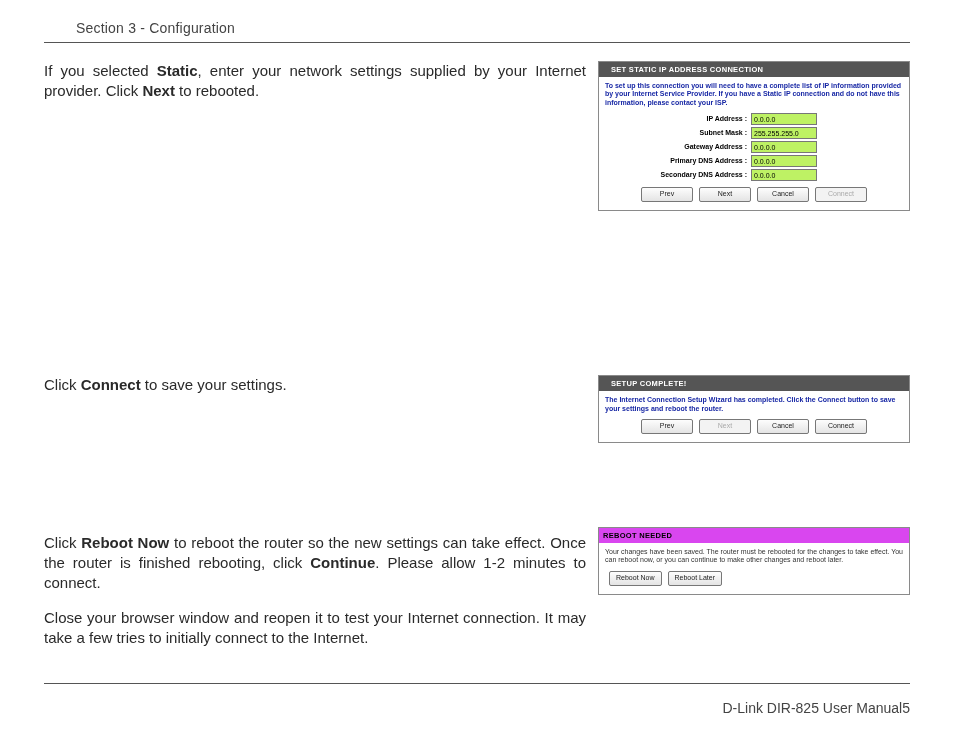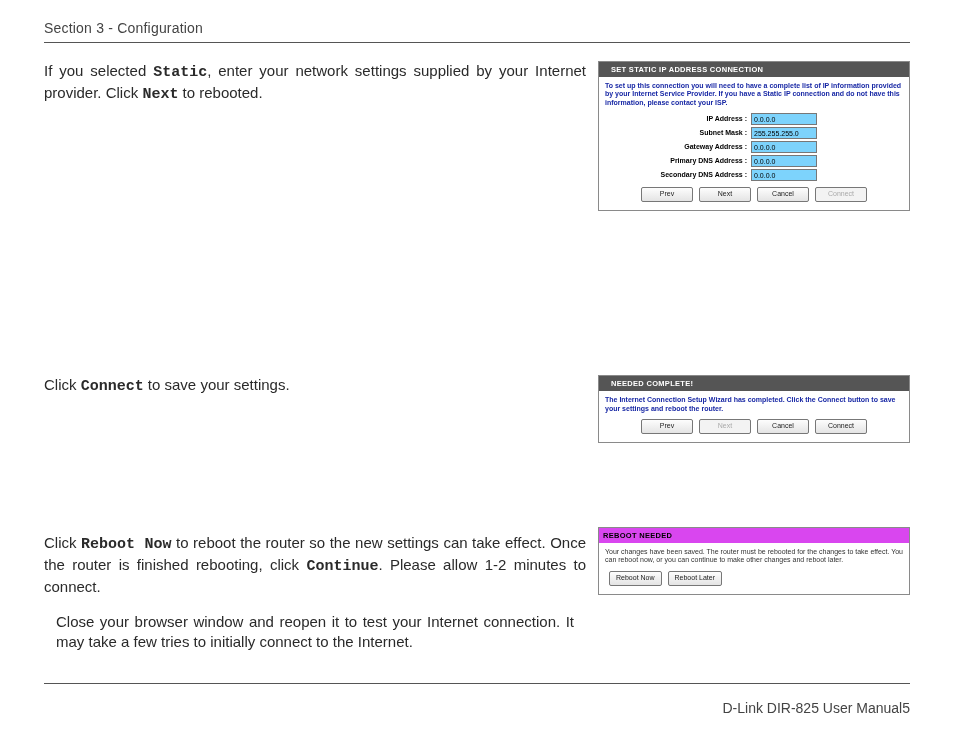--- a/index.html
+++ b/index.html
@@ -12,40 +12,41 @@
     height: 738px;
     box-sizing: border-box;
     padding: 20px 44px 30px 44px;
     position: relative;
   }
   .top-header {
     font-size: 14px;
     color: #444;
     letter-spacing: .2px;
     margin-bottom: 6px;
+    margin-left: 32px;
   }
   .top-rule {
     border: none;
     border-top: 1px solid #555;
     margin: 0 0 18px 0;
   }
   .section {
     display: flex;
     gap: 12px;
     margin-bottom: 24px;
   }
   .copy {
     flex: 1 1 auto;
     font-size: 15px;
     line-height: 1.35;
     color: #2a2a2a;
     max-width: 560px;
     text-align: justify;
   }
-  .copy b { font-weight: 700; font-family: Liberation Mono, monospace; }
+  .copy b { font-weight: 700; }
   .panel-col {
     flex: 0 0 312px;
   }
 
   
   .panel {
     border: 1px solid #8a8a8a;
     background: #fff;
     font-family: Verdana, Tahoma, sans-serif;
     font-size: 7px;
@@ -95,21 +96,21 @@
     font-size: 7px;
     padding-right: 4px;
   }
   .form-row input {
     font-family: Verdana, Tahoma, sans-serif;
     font-size: 7px;
     height: 10px;
     width: 60px;
     border: 1px solid #777;
     padding: 0 2px;
-    background: #7dd3fc;
+    background: #bef264;
   }
   .btn-row {
     display: flex;
     justify-content: center;
     gap: 6px;
     margin-top: 6px;
   }
   .btn-row-left {
     justify-content: flex-start;
     padding-left: 4px;
@@ -203,42 +204,42 @@
 </div>
 
 <div class="spacer-1"></div>
 
 <div class="section">
   <div class="copy">
     <span>Click </span><b>Connect</b><span> to save your settings.</span>
   </div>
   <div class="panel-col">
     <div class="panel">
-      <div class="panel-dark-header">NEEDED COMPLETE!</div>
+      <div class="panel-dark-header">SETUP COMPLETE!</div>
       <div class="panel-body">
         <div class="panel-desc-blue">The Internet Connection Setup Wizard has completed. Click the Connect button to save your settings and reboot the router.</div>
         <div class="btn-row">
           <span class="ui-btn">Prev</span>
           <span class="ui-btn disabled">Next</span>
           <span class="ui-btn">Cancel</span>
           <span class="ui-btn">Connect</span>
         </div>
       </div>
     </div>
   </div>
 </div>
 
 <div class="spacer-2"></div>
 
 <div class="section">
   <div class="copy">
     <p style="margin:6px 0 14px 0;">
       <span>Click </span><b>Reboot Now</b><span> to reboot the router so the new settings can take effect. Once the router is finished rebooting, click </span><b>Continue</b><span>. Please allow 1-2 minutes to connect.</span>
     </p>
-    <p style="margin:12px;">Close your browser window and reopen it to test your Internet connection. It may take a few tries to initially connect to the Internet.</p>
+    <p style="margin:0;">Close your browser window and reopen it to test your Internet connection. It may take a few tries to initially connect to the Internet.</p>
   </div>
   <div class="panel-col">
     <div class="panel">
       <div class="panel-orange-header">REBOOT NEEDED</div>
       <div class="panel-body">
         <div class="panel-desc-plain">Your changes have been saved. The router must be rebooted for the changes to take effect. You can reboot now, or you can continue to make other changes and reboot later.</div>
         <div class="btn-row btn-row-left">
           <span class="ui-btn">Reboot Now</span>
           <span class="ui-btn">Reboot Later</span>
         </div>

